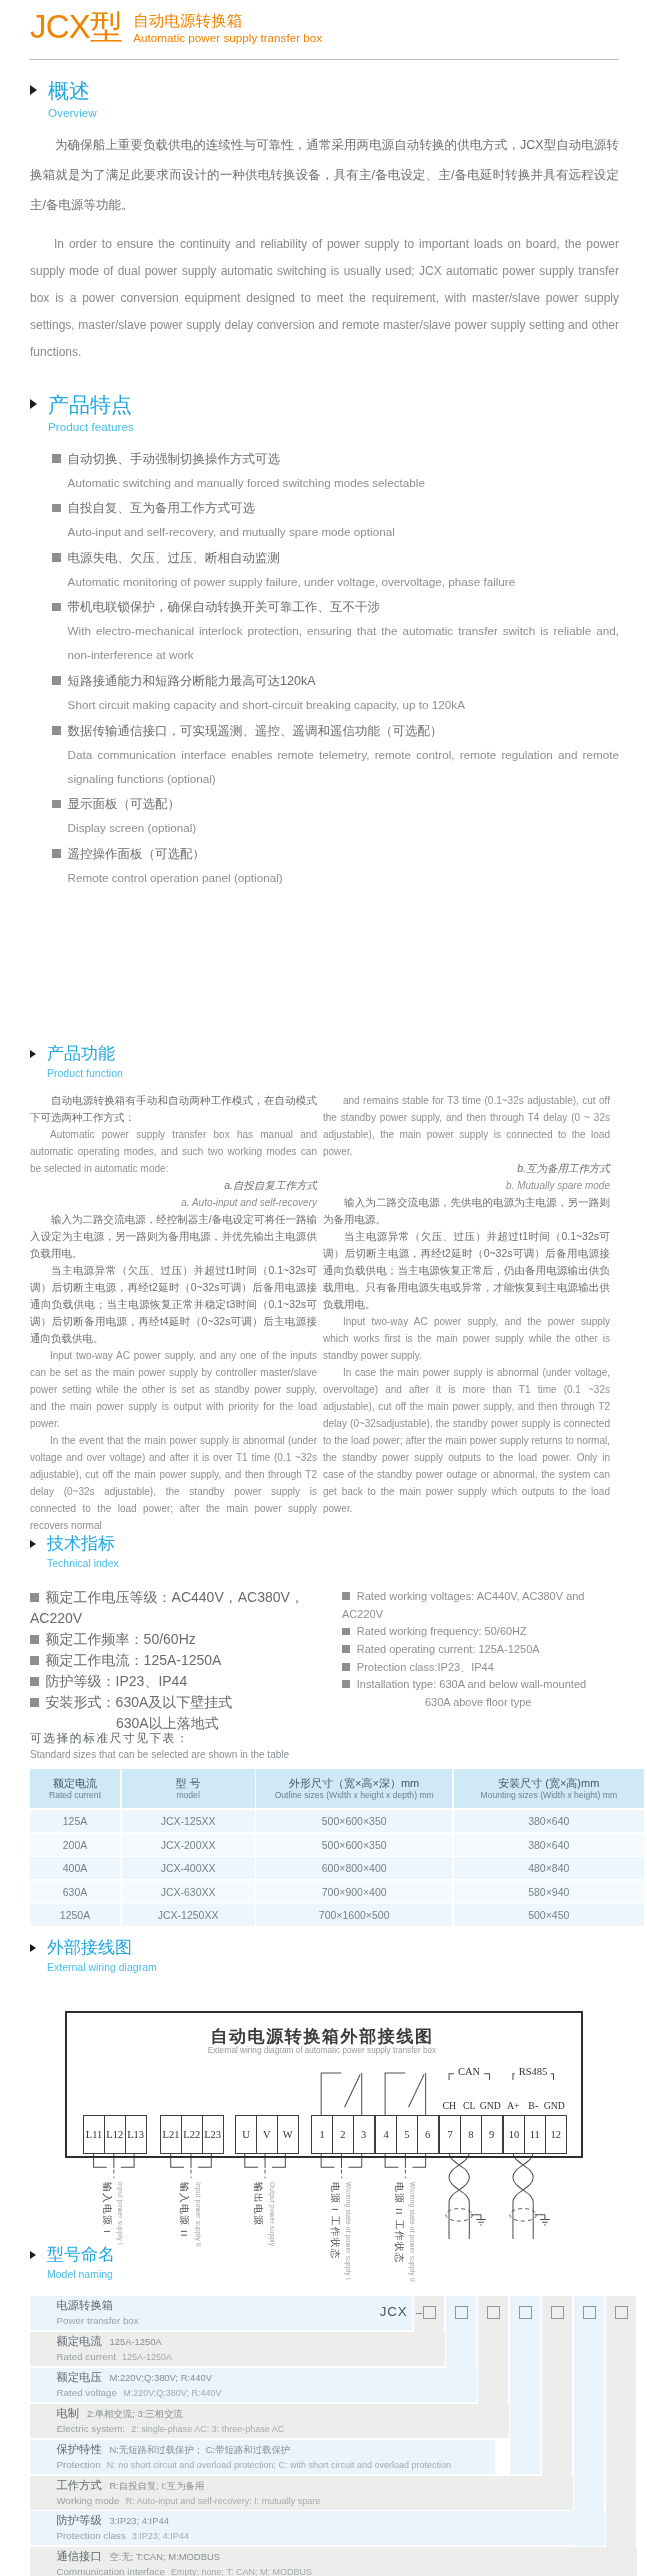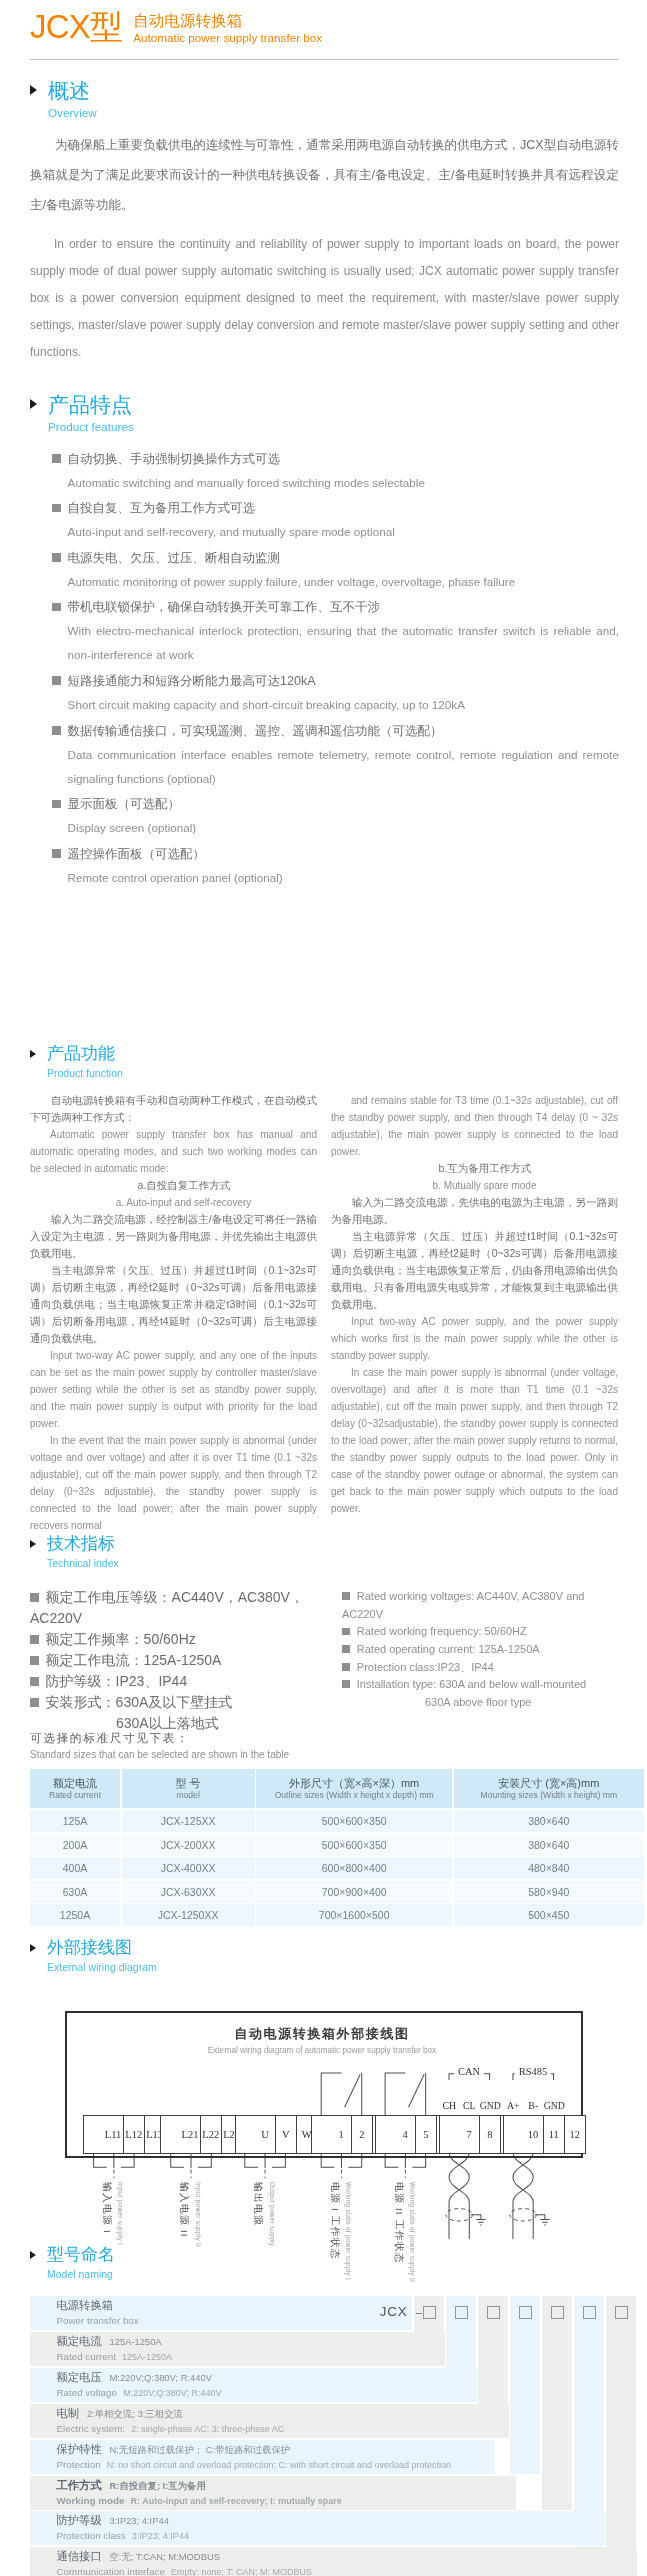--- a/index.html
+++ b/index.html
@@ -25,26 +25,26 @@
   
   .para-cn{margin-top:9.4px;font-size:12.5px;line-height:30px;color:#6e6e6e;text-align:justify;text-indent:2em;}
   .para-en{margin-top:11px;font-size:12px;line-height:27px;color:#8b8b8b;text-align:justify;text-indent:2em;}
   
   .feat-list{margin-top:12.5px;padding-left:22px;}
   .feat{margin-bottom:1.6px;}
   .feat-cn{font-size:12.5px;color:#6b6b6b;line-height:24px;}
   .sq{display:inline-block;width:8.6px;height:8.6px;background:#8e8e8e;margin-right:7px;}
   .feat-en{font-size:11.7px;color:#8f8f8f;line-height:24px;padding-left:15.6px;text-align:justify;}
   
-  .func-cols{display:flex;gap:14px;margin-top:12.5px;}
+  .func-cols{display:flex;gap:6px;margin-top:12.5px;}
   .func-col{width:287px;}
   .fp{margin:0;text-indent:2em;text-align:justify;}
   .fp.cn{font-size:10.5px;line-height:17px;color:#6e6e6e;}
   .fp.en{font-size:10px;line-height:17px;color:#8f8f8f;}
-  .fp.item{text-align:center;}
+  .fp.item{text-align:right;font-style:italic;}
   
   .tech-cols{display:flex;margin-top:17px;}
   .tech-cn{width:312px;}
   .tech-en{width:276px;margin-top:1.6px;}
   .ti{list-style:none;margin:0;padding:0;}
   .tech-cn .ti li{font-size:14px;color:#6b6b6b;line-height:21px;}
   .tech-en .ti li{font-size:11px;color:#8f8f8f;line-height:17.6px;}
   .ti .tsq{display:inline-block;width:8.6px;height:8.6px;background:#8e8e8e;margin-right:7px;}
   .tech-en .ti .tsq{width:7.8px;height:7.8px;}
   .ti li.cont{padding-left:86px;}
@@ -57,27 +57,27 @@
   .th{background:#cfe9f7;height:39px;display:flex;flex-direction:column;align-items:center;justify-content:center;}
   .th-cn{font-size:11px;color:#49565f;line-height:14px;}
   .th-en{font-size:8.6px;color:#74828c;line-height:11px;}
   .td{height:22px;display:flex;align-items:center;justify-content:center;font-size:10.5px;color:#72808c;}
   .td.odd{background:#edf6fc;}
   .td.even{background:#f5fafd;}
   
   .wiring-canvas{position:relative;width:612px;height:304px;margin-top:14px;}
   .wbox{position:absolute;left:35px;top:23.4px;width:514px;height:143px;border:2px solid #2e2e2e;}
   .wtitle-cn{position:absolute;left:35px;top:37px;width:514px;text-align:center;
-             font-size:13px;font-weight:bold;color:#3a3a3a;letter-spacing:1.6px;}
+             font-size:17px;font-weight:bold;color:#3a3a3a;letter-spacing:1.6px;}
   .wtitle-en{position:absolute;left:35px;top:58px;width:514px;text-align:center;font-size:8.2px;color:#9a9a9a;}
   .tgroup{position:absolute;top:127px;display:flex;}
   .tcell{width:20px;height:37px;border:1.2px solid #3c4043;margin-left:-1.2px;background:#fff;
          display:flex;align-items:center;justify-content:center;
          font-family:"Liberation Serif","DejaVu Serif",serif;font-size:10.5px;color:#2f3336;}
-  .tcell:first-child{margin-left:0;padding-left:19px;}
+  .tcell:first-child{margin-left:0;}
   .pin{position:absolute;top:112px;width:26.5px;text-align:center;
        font-family:"Liberation Serif","DejaVu Serif",serif;font-size:9.8px;color:#2f3336;}
   .buslab{position:absolute;top:78px;transform:translateX(-50%);background:#ffffff;padding:0 3.9px;
           font-family:"Liberation Serif","DejaVu Serif",serif;font-size:10.5px;color:#2f3336;z-index:2;}
   .vlab{position:absolute;white-space:nowrap;transform:rotate(90deg);transform-origin:0 0;}
   .vlab-cn{font-size:9.8px;color:#4e4e4e;letter-spacing:1.2px;}
   .vlab-en{font-size:6.6px;color:#9aa0a5;letter-spacing:0.2px;}
   .wsvg{position:absolute;left:0;top:0;}
   
   .stair{position:relative;width:612px;height:287px;margin-top:15.6px;}
@@ -384,21 +384,21 @@
       </div>
       <div class="srow bg-blue" style="top: 144px; width: 465px;">
         <div class="nr-text">
           <div><span class="nr-cn">保护特性</span><span class="nr-cnval">N:无短路和过载保护； C:带短路和过载保护</span></div>
           <div><span class="nr-en">Protection</span><span class="nr-enval">N: no short circuit and overload protection; C: with short circuit and overload protection</span></div>
         </div>
       </div>
       <div class="sstrip bg-gray" style="left: 512px; height: 214px;">
         <span class="nbox"></span>
       </div>
-      <div class="srow bg-gray" style="top: 180px; width: 486px; font-weight: bold;">
+      <div class="srow bg-gray" style="top: 180px; width: 543px;">
         <div class="nr-text">
           <div><span class="nr-cn">工作方式</span><span class="nr-cnval">R:自投自复; I:互为备用</span></div>
           <div><span class="nr-en">Working mode</span><span class="nr-enval">R: Auto-input and self-recovery; I: mutually spare</span></div>
         </div>
       </div>
       <div class="sstrip bg-blue" style="left: 544px; height: 250px;">
         <span class="nbox"></span>
       </div>
       <div class="srow bg-blue" style="top: 215px; width: 575px;">
         <div class="nr-text">

